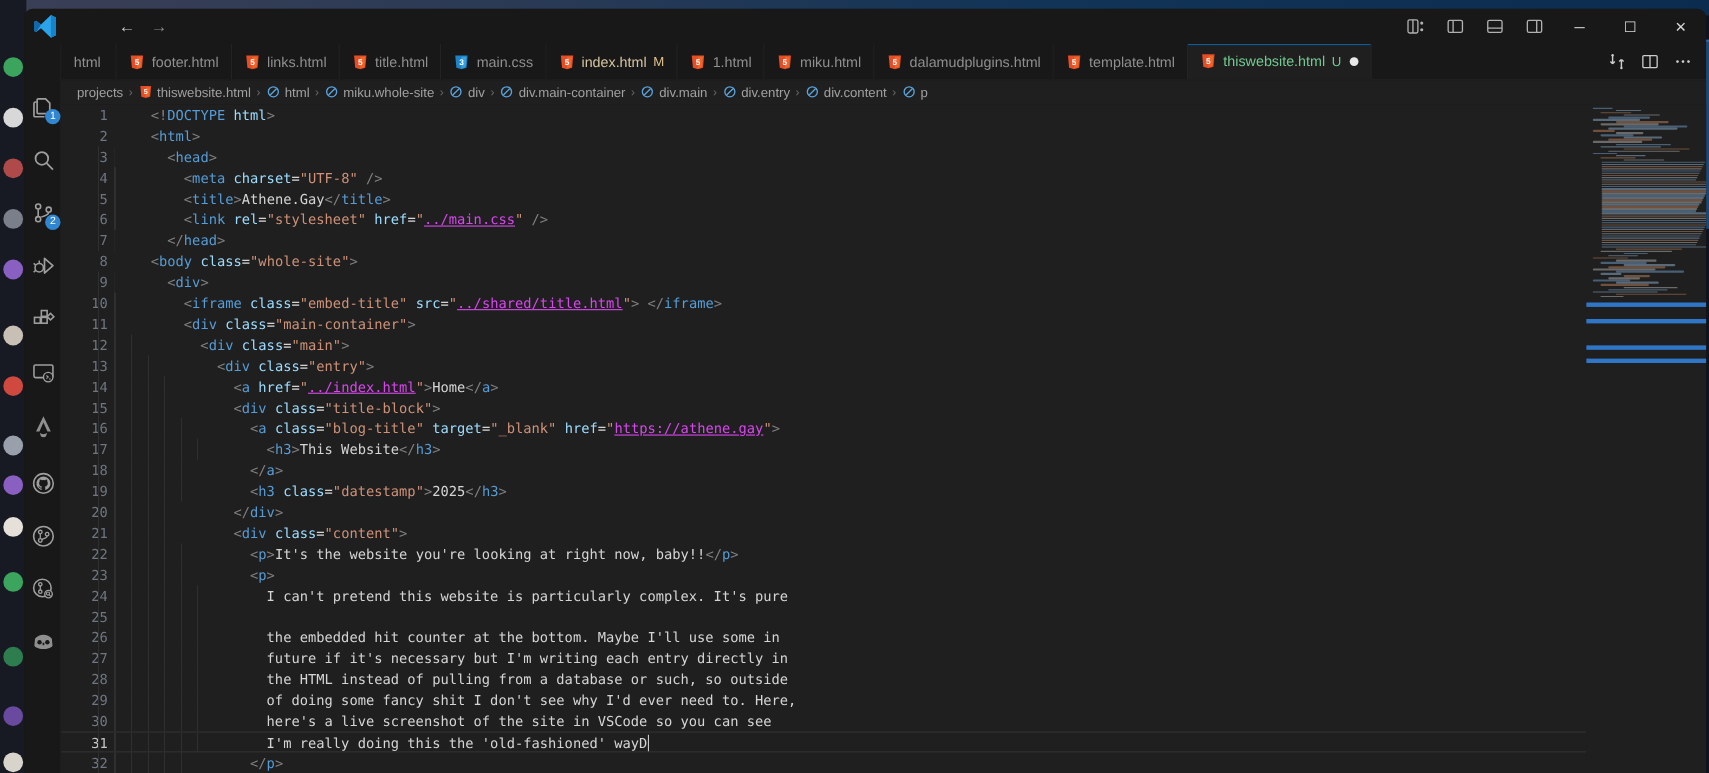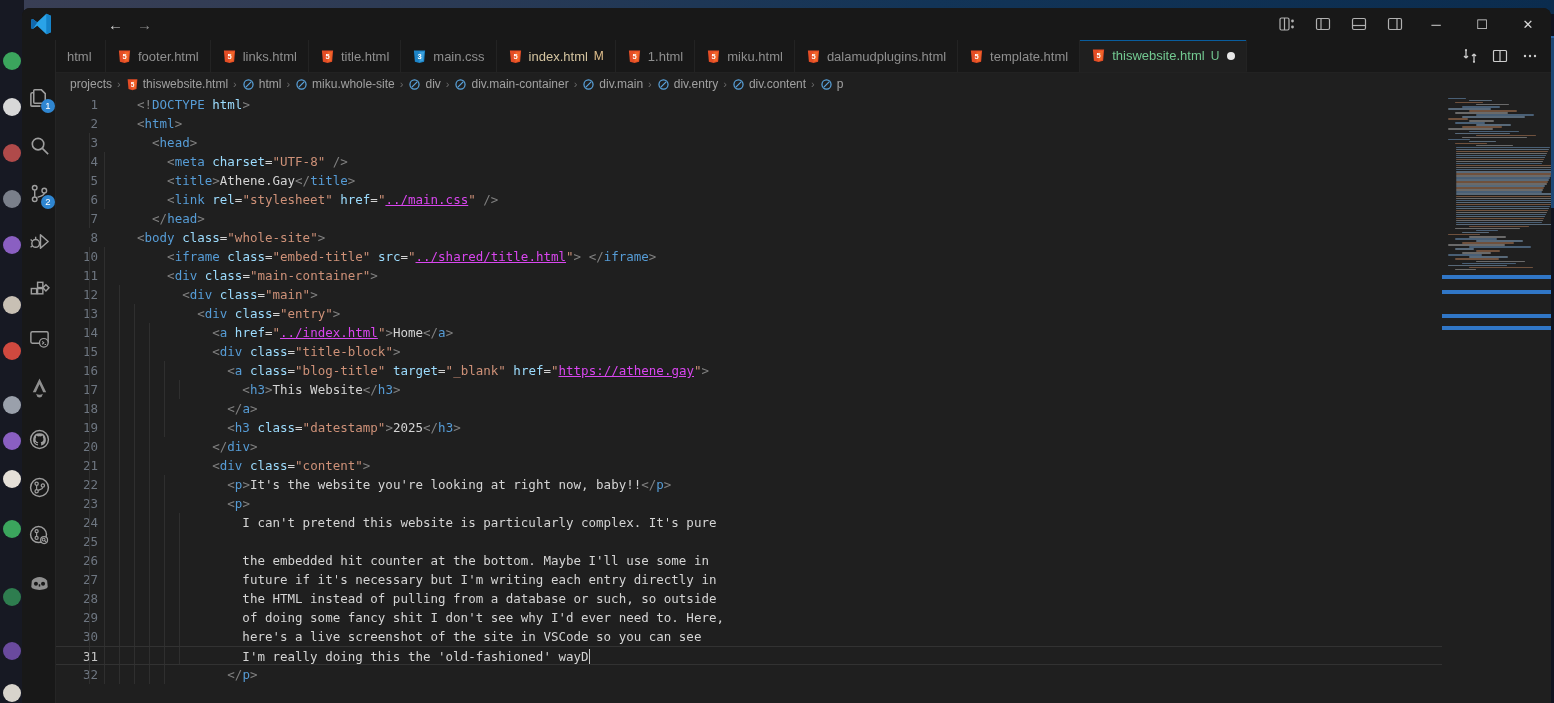--- a/index.html
+++ b/index.html
@@ -47,21 +47,21 @@
   .tab.active::before { content:""; position:absolute; left:0; top:0; right:0; height:1px; background:#0078d4; opacity:.7; }
   .tab .git-badge { font-size:12px; }
   .tab .dirty-dot { width:8px; height:8px; border-radius:50%; background:#e8e8e8; margin-left:2px; }
   .tab-icon { width:15px; height:15px; flex:none; }
   #tab-actions { margin-left:auto; display:flex; align-items:center; gap:4px; padding:0 8px; color:#cccccc; }
   #tab-actions .taction { width:26px; height:26px; display:flex; align-items:center; justify-content:center; }
 
   
   #breadcrumbs { position:absolute; left:34px; top:65px; right:0; height:22px; background:#1f1f1f;
     display:flex; align-items:center; font-size:12px; color:#a0a0a0; padding-left:14px; }
-  .crumb { display:flex; align-items:center; gap:4px; }
+  .crumb { display:flex; align-items:flex-start; gap:4px; }
   .crumb-sep { color:#6a6a6a; margin:0 5px; font-size:11px; }
   .crumb .sym { width:13px; height:13px; }
 
   
   #editor { position:absolute; left:34px; top:87px; right:0; bottom:0; background:#1f1f1f; }
   #code-lines { position:absolute; left:0; top:0; right:0; }
   .code-row { display:flex; height:19px; line-height:19px; font-family:"DejaVu Sans Mono","Liberation Mono",monospace; font-size:12.5px; white-space:pre; position:relative; }
   .code-row.current { border-top:1px solid #323232; border-bottom:1px solid #323232; }
   .gut { width:48px; flex:none; text-align:right; padding-right:6px; color:#6e7681; }
   .code-row.current .gut { color:#c6c6c6; }
@@ -420,20 +420,21 @@
   <div id="editor">
     <div id="code-lines">
         <div class="code-row"><span class="gut">1</span><span class="ctext"><span class="tk-p">&lt;!</span><span class="tk-t">DOCTYPE</span><span class="tk-x"> </span><span class="tk-a">html</span><span class="tk-p">&gt;</span></span></div>
         <div class="code-row"><span class="gut">2</span><span class="ctext"><span class="tk-p">&lt;</span><span class="tk-t">html</span><span class="tk-p">&gt;</span></span></div>
         <div class="code-row"><span class="gut">3</span><span class="guides" style="width: 15.05px;"></span><span class="ctext"><span class="tk-w">  </span><span class="tk-p">&lt;</span><span class="tk-t">head</span><span class="tk-p">&gt;</span></span></div>
         <div class="code-row"><span class="gut">4</span><span class="guides" style="width: 30.1px;"></span><span class="ctext"><span class="tk-w">    </span><span class="tk-p">&lt;</span><span class="tk-t">meta</span><span class="tk-x"> </span><span class="tk-a">charset</span><span class="tk-o">=</span><span class="tk-s">"UTF-8"</span><span class="tk-x"> </span><span class="tk-p">/&gt;</span></span></div>
         <div class="code-row"><span class="gut">5</span><span class="guides" style="width: 30.1px;"></span><span class="ctext"><span class="tk-w">    </span><span class="tk-p">&lt;</span><span class="tk-t">title</span><span class="tk-p">&gt;</span><span class="tk-x">Athene.Gay</span><span class="tk-p">&lt;/</span><span class="tk-t">title</span><span class="tk-p">&gt;</span></span></div>
         <div class="code-row"><span class="gut">6</span><span class="guides" style="width: 30.1px;"></span><span class="ctext"><span class="tk-w">    </span><span class="tk-p">&lt;</span><span class="tk-t">link</span><span class="tk-x"> </span><span class="tk-a">rel</span><span class="tk-o">=</span><span class="tk-s">"stylesheet"</span><span class="tk-x"> </span><span class="tk-a">href</span><span class="tk-o">=</span><span class="tk-s">"</span><span class="tk-u">../main.css</span><span class="tk-s">"</span><span class="tk-x"> </span><span class="tk-p">/&gt;</span></span></div>
         <div class="code-row"><span class="gut">7</span><span class="guides" style="width: 15.05px;"></span><span class="ctext"><span class="tk-w">  </span><span class="tk-p">&lt;/</span><span class="tk-t">head</span><span class="tk-p">&gt;</span></span></div>
         <div class="code-row"><span class="gut">8</span><span class="ctext"><span class="tk-p">&lt;</span><span class="tk-t">body</span><span class="tk-x"> </span><span class="tk-a">class</span><span class="tk-o">=</span><span class="tk-s">"whole-site"</span><span class="tk-p">&gt;</span></span></div>
+        <div class="code-row"><span class="gut">9</span><span class="guides" style="width: 15.05px;"></span><span class="ctext"><span class="tk-w">  </span><span class="tk-p">&lt;</span><span class="tk-t">div</span><span class="tk-p">&gt;</span></span></div>
         <div class="code-row"><span class="gut">10</span><span class="guides" style="width: 30.1px;"></span><span class="ctext"><span class="tk-w">    </span><span class="tk-p">&lt;</span><span class="tk-t">iframe</span><span class="tk-x"> </span><span class="tk-a">class</span><span class="tk-o">=</span><span class="tk-s">"embed-title"</span><span class="tk-x"> </span><span class="tk-a">src</span><span class="tk-o">=</span><span class="tk-s">"</span><span class="tk-u">../shared/title.html</span><span class="tk-s">"</span><span class="tk-p">&gt;</span><span class="tk-x"> </span><span class="tk-p">&lt;/</span><span class="tk-t">iframe</span><span class="tk-p">&gt;</span></span></div>
         <div class="code-row"><span class="gut">11</span><span class="guides" style="width: 30.1px;"></span><span class="ctext"><span class="tk-w">    </span><span class="tk-p">&lt;</span><span class="tk-t">div</span><span class="tk-x"> </span><span class="tk-a">class</span><span class="tk-o">=</span><span class="tk-s">"main-container"</span><span class="tk-p">&gt;</span></span></div>
         <div class="code-row"><span class="gut">12</span><span class="guides" style="width: 45.15px;"></span><span class="ctext"><span class="tk-w">      </span><span class="tk-p">&lt;</span><span class="tk-t">div</span><span class="tk-x"> </span><span class="tk-a">class</span><span class="tk-o">=</span><span class="tk-s">"main"</span><span class="tk-p">&gt;</span></span></div>
         <div class="code-row"><span class="gut">13</span><span class="guides" style="width: 60.2px;"></span><span class="ctext"><span class="tk-w">        </span><span class="tk-p">&lt;</span><span class="tk-t">div</span><span class="tk-x"> </span><span class="tk-a">class</span><span class="tk-o">=</span><span class="tk-s">"entry"</span><span class="tk-p">&gt;</span></span></div>
         <div class="code-row"><span class="gut">14</span><span class="guides" style="width: 75.25px;"></span><span class="ctext"><span class="tk-w">          </span><span class="tk-p">&lt;</span><span class="tk-t">a</span><span class="tk-x"> </span><span class="tk-a">href</span><span class="tk-o">=</span><span class="tk-s">"</span><span class="tk-u">../index.html</span><span class="tk-s">"</span><span class="tk-p">&gt;</span><span class="tk-x">Home</span><span class="tk-p">&lt;/</span><span class="tk-t">a</span><span class="tk-p">&gt;</span></span></div>
         <div class="code-row"><span class="gut">15</span><span class="guides" style="width: 75.25px;"></span><span class="ctext"><span class="tk-w">          </span><span class="tk-p">&lt;</span><span class="tk-t">div</span><span class="tk-x"> </span><span class="tk-a">class</span><span class="tk-o">=</span><span class="tk-s">"title-block"</span><span class="tk-p">&gt;</span></span></div>
         <div class="code-row"><span class="gut">16</span><span class="guides" style="width: 90.3px;"></span><span class="ctext"><span class="tk-w">            </span><span class="tk-p">&lt;</span><span class="tk-t">a</span><span class="tk-x"> </span><span class="tk-a">class</span><span class="tk-o">=</span><span class="tk-s">"blog-title"</span><span class="tk-x"> </span><span class="tk-a">target</span><span class="tk-o">=</span><span class="tk-s">"_blank"</span><span class="tk-x"> </span><span class="tk-a">href</span><span class="tk-o">=</span><span class="tk-s">"</span><span class="tk-u">https://athene.gay</span><span class="tk-s">"</span><span class="tk-p">&gt;</span></span></div>
         <div class="code-row"><span class="gut">17</span><span class="guides" style="width: 105.35px;"></span><span class="ctext"><span class="tk-w">              </span><span class="tk-p">&lt;</span><span class="tk-t">h3</span><span class="tk-p">&gt;</span><span class="tk-x">This Website</span><span class="tk-p">&lt;/</span><span class="tk-t">h3</span><span class="tk-p">&gt;</span></span></div>
         <div class="code-row"><span class="gut">18</span><span class="guides" style="width: 90.3px;"></span><span class="ctext"><span class="tk-w">            </span><span class="tk-p">&lt;/</span><span class="tk-t">a</span><span class="tk-p">&gt;</span></span></div>
         <div class="code-row"><span class="gut">19</span><span class="guides" style="width: 90.3px;"></span><span class="ctext"><span class="tk-w">            </span><span class="tk-p">&lt;</span><span class="tk-t">h3</span><span class="tk-x"> </span><span class="tk-a">class</span><span class="tk-o">=</span><span class="tk-s">"datestamp"</span><span class="tk-p">&gt;</span><span class="tk-x">2025</span><span class="tk-p">&lt;/</span><span class="tk-t">h3</span><span class="tk-p">&gt;</span></span></div>

